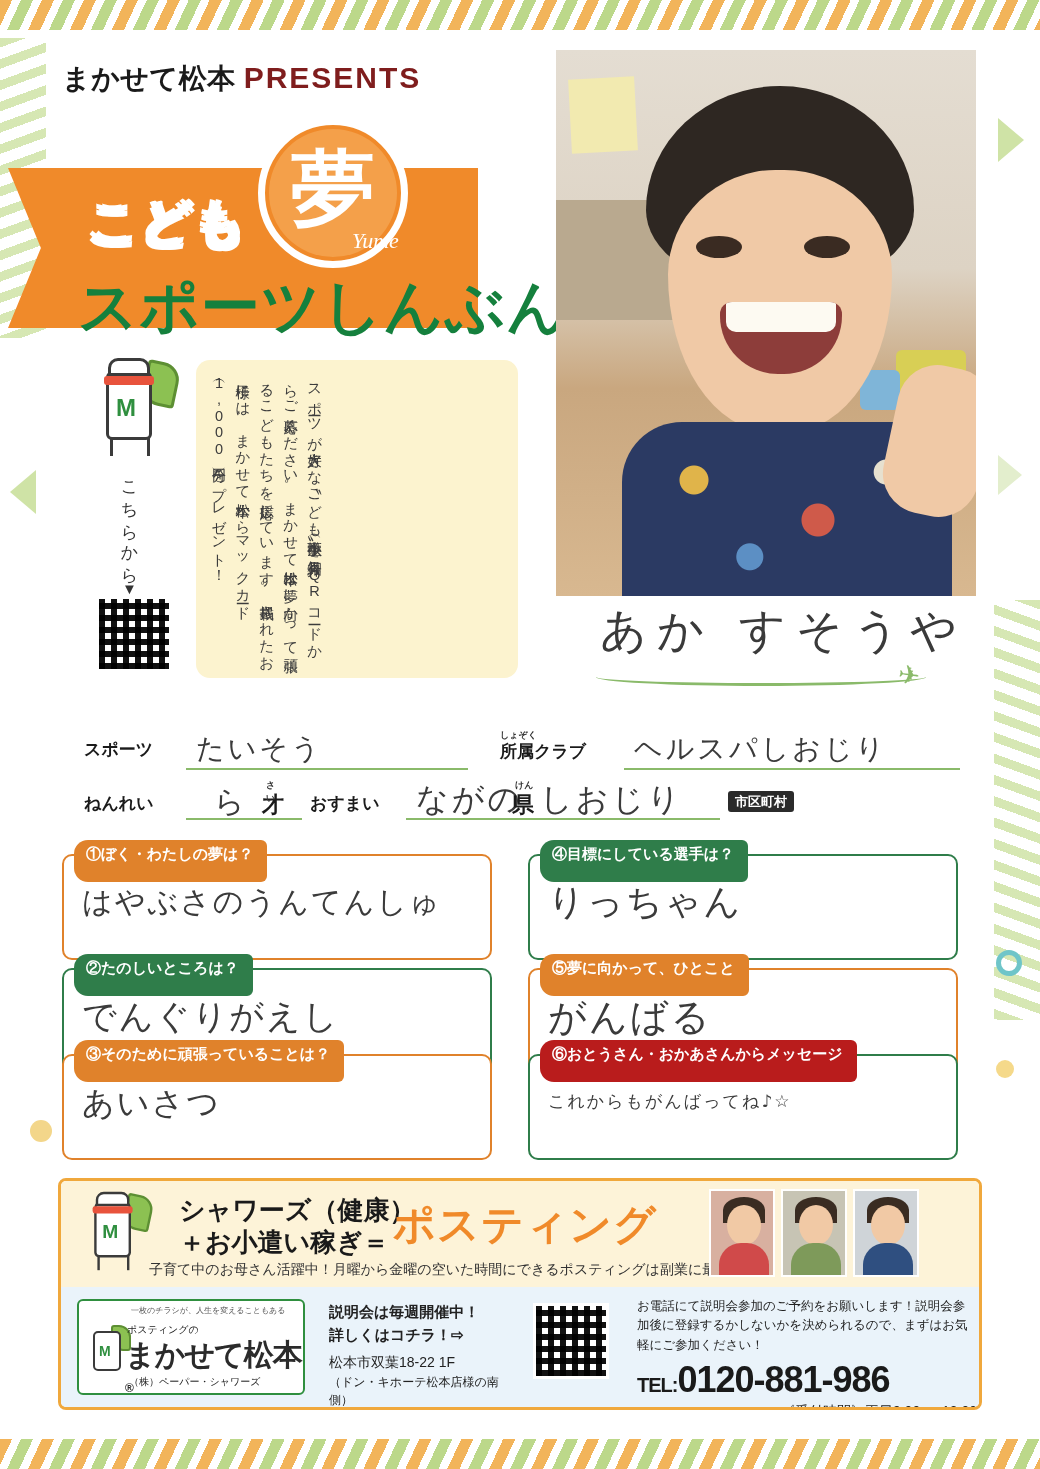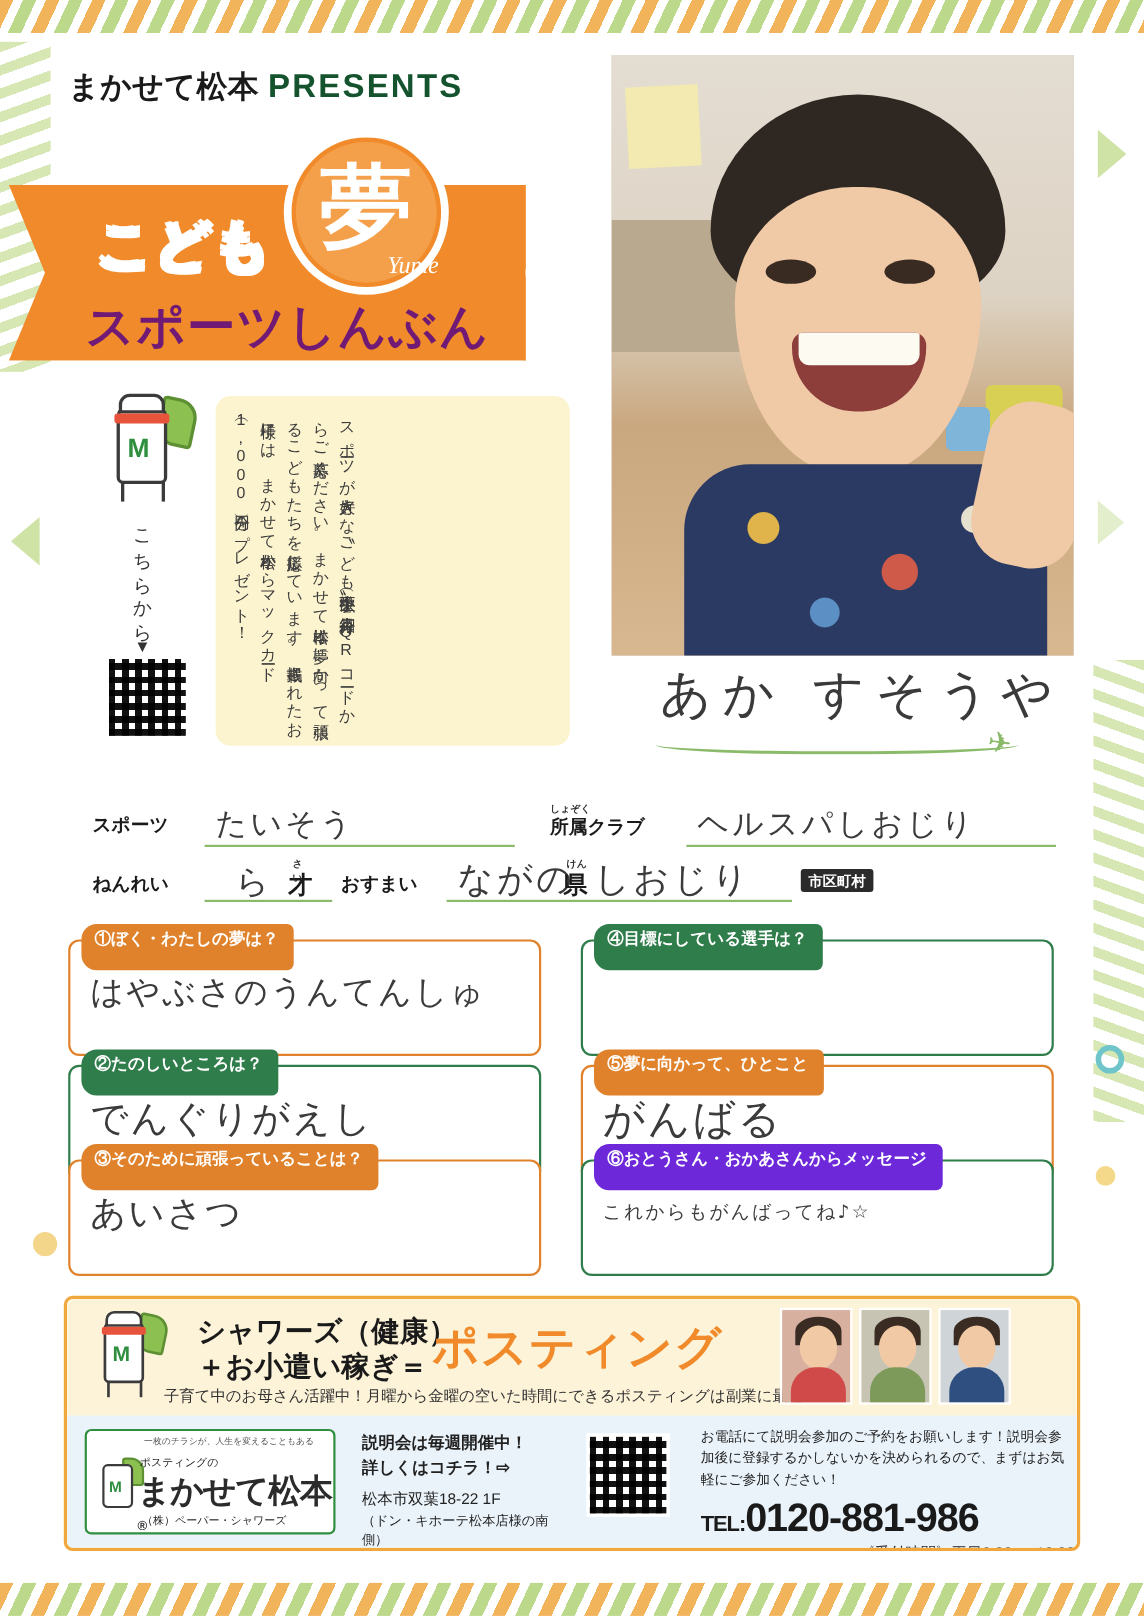--- a/index.html
+++ b/index.html
@@ -93,21 +93,21 @@
   .presents {
     position: absolute;
     left: 62px; top: 60px;
     font-size: 28px;
     font-weight: bold;
     letter-spacing: .5px;
     color: #1a1a1a;
     white-space: nowrap;
   }
   .presents .en {
-    color: #14532d;
+    color: #7f1d1d;
     font-size: 30px;
     letter-spacing: 2px;
     margin-left: 8px;
   }
 
   
   .ribbon {
     position: absolute;
     left: 8px; top: 168px;
     width: 470px; height: 160px;
@@ -130,23 +130,23 @@
     font-weight: bold;
     color: #ffffff;
     letter-spacing: 2px;
     text-shadow: -3px -3px 0 #fff, 3px -3px 0 #fff, -3px 3px 0 #fff, 3px 3px 0 #fff,
                  0 0 1px #fff;
     color: #fff;
   }
   .ribbon-text2 {
     position: absolute;
     left: 78px; top: 268px;
-    font-size: 44px;
+    font-size: 59px;
     font-weight: bold;
-    color: #701a75;
+    color: #15803d;
     letter-spacing: 1px;
   }
   .yume-circle {
     position: absolute;
     left: 258px; top: 118px;
     width: 150px; height: 150px;
     border-radius: 50%;
     border: 7px solid #ffffff;
     background: #f4a04a;
     display: flex;
@@ -692,31 +692,32 @@
     <div class="qtab" style="background:#e0822b;">
       <span>③</span><span>そのために頑張っていることは？</span>
     </div>
     <div class="qanswer" style="font-size:32px; top:26px;">あいさつ</div>
   </div>
 
   <div class="qbox" style="left:528px; top:854px; border-color:#2f7d4a;">
     <div class="qtab" style="background:#2f7d4a;">
       <span>④</span><span>目標にしている選手は？</span>
     </div>
+    <div class="qanswer" style="font-size:36px; top:22px;">りっちゃん</div>
   </div>
 
   <div class="qbox" style="left:528px; top:968px; border-color:#e0822b;">
     <div class="qtab" style="background:#e0822b;">
       <span>⑤</span><span>夢に向かって、ひとこと</span>
     </div>
     <div class="qanswer" style="font-size:38px; top:22px;">がんばる</div>
   </div>
 
   <div class="qbox" style="left:528px; top:1054px; border-color:#2f7d4a;">
-    <div class="qtab" style="background:#6d28d9;">
+    <div class="qtab" style="background:#b91c1c;">
       <span>⑥</span><span>おとうさん・おかあさんからメッセージ</span>
     </div>
     <div class="qanswer" style="font-size:17px; top:34px;">これからもがんばってね♪☆</div>
   </div>
 
   <div class="ad">
     <div class="ad-top"></div>
     <div class="ad-bot"></div>
 
     <div class="mascot" style="left:22px; top:6px; transform:scale(.8); transform-origin:top left;">

